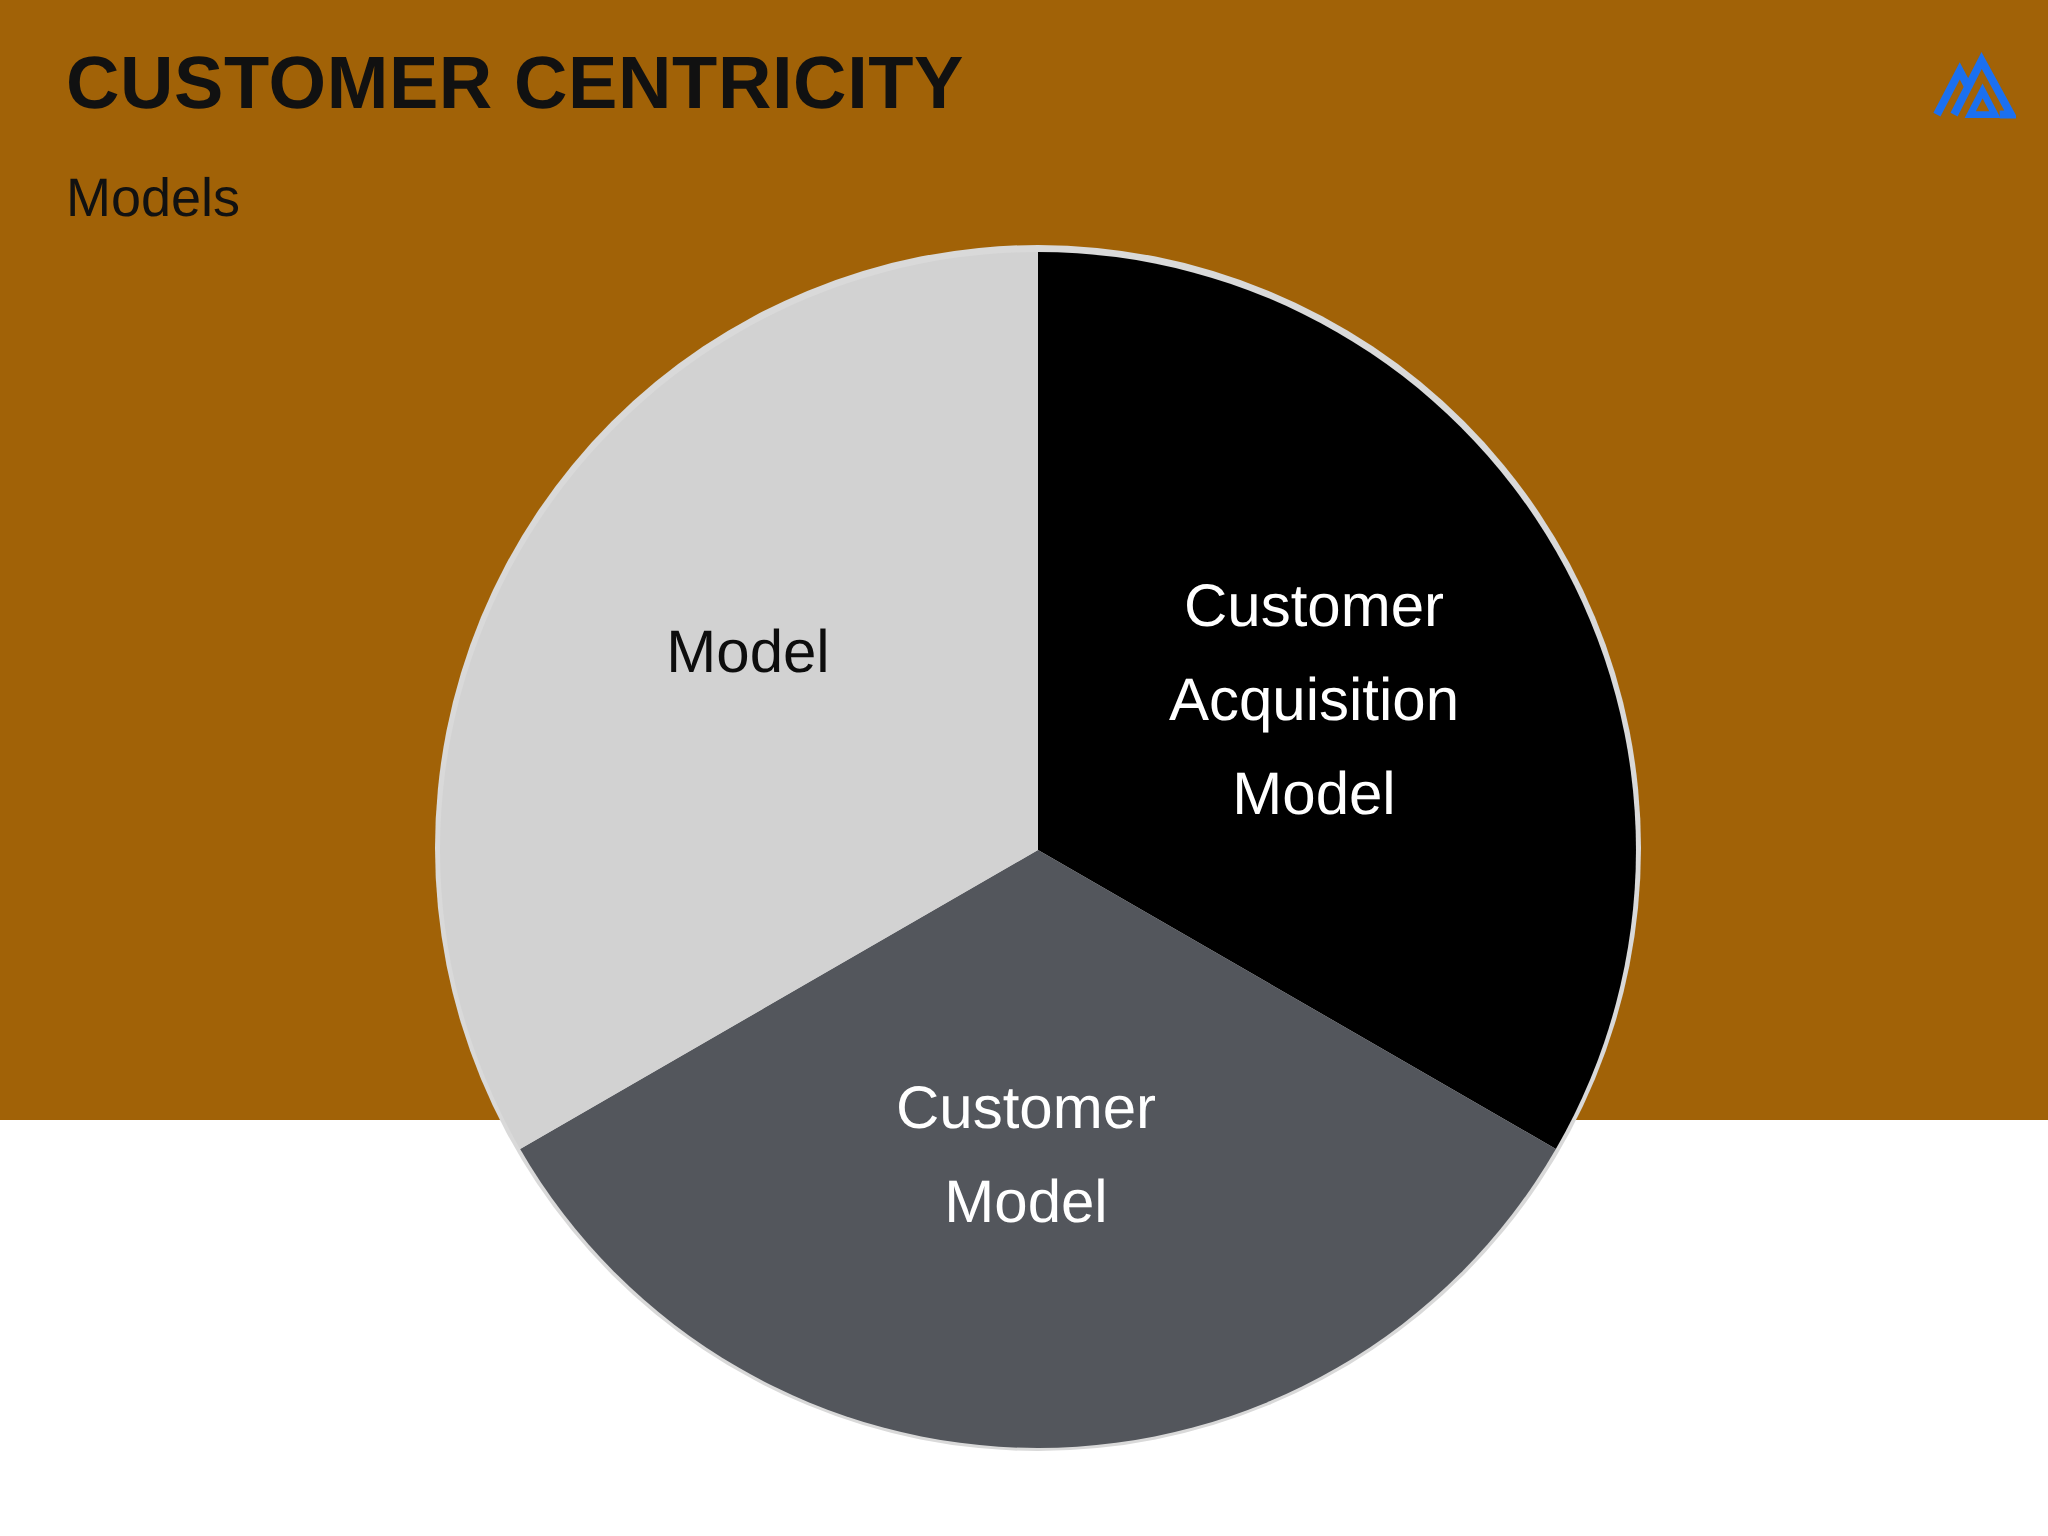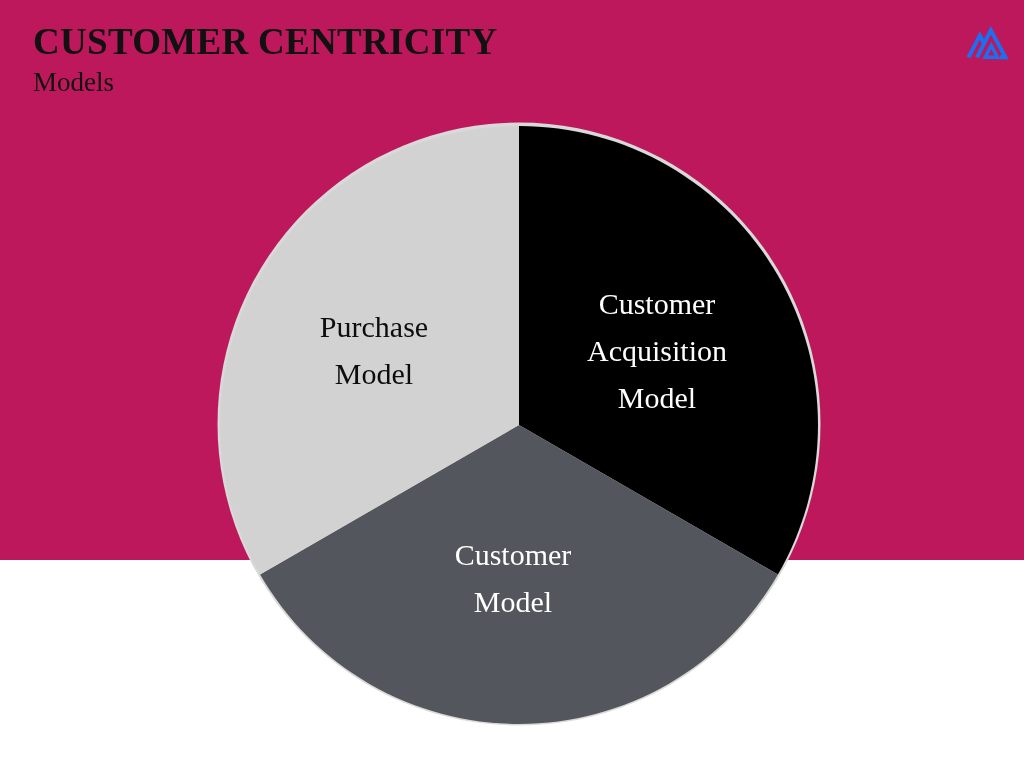--- a/index.html
+++ b/index.html
@@ -6,36 +6,35 @@
   html, body {
     width: 1024px; height: 768px;
     background: #ffffff;
     font-family: "Liberation Sans", sans-serif;
     overflow: hidden;
     position: relative;
   }
   .slide {
     position: relative;
     width: 1024px; height: 560px;
-    background: #be185d;
-    font-family: Liberation Serif, serif;
+    background: #a16207;
   }
   .header {
     position: absolute;
     left: 33px; top: 20px;
   }
   .title {
     font-size: 37px;
     font-weight: 700;
     letter-spacing: 0.3px;
     color: #111111;
     line-height: 44px;
   }
   .subtitle {
-    margin-top: 2px;
+    margin-top: 19px;
     font-size: 27px;
     font-weight: 400;
     color: #111111;
     line-height: 32px;
   }
   .logo {
     position: absolute;
     left: 966px; top: 25px;
     width: 42px; height: 38px;
   }
@@ -86,17 +85,16 @@
     <span class="line">Acquisition</span>
     <span class="line">Model</span>
   </div>
 
   <div class="pie-label label-retention">
     <span class="line">Customer</span>
     <span class="line">Model</span>
   </div>
 
   <div class="pie-label label-purchase">
-    <span class="line">Purchase</span>
     <span class="line">Model</span>
   </div>
 
 </div>
 
 </body></html>

